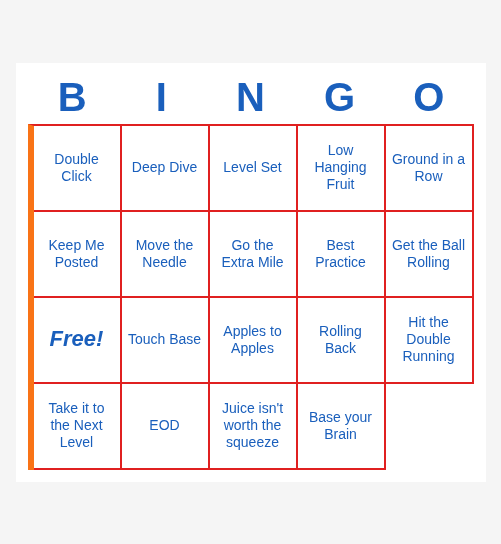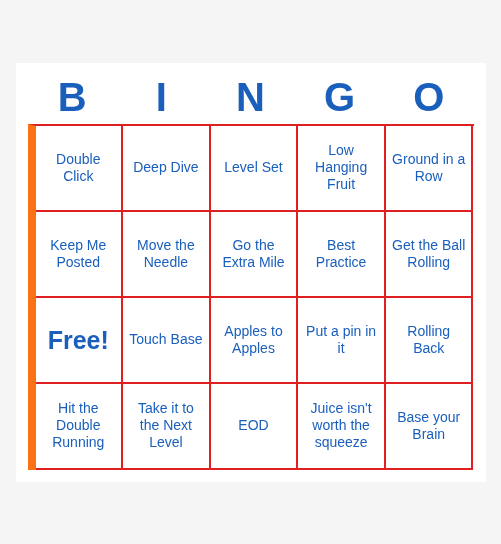--- a/index.html
+++ b/index.html
@@ -24,40 +24,41 @@
     .bingo-header span {
       font-size: 40px;
       font-weight: bold;
       color: #1a5fbc;
       width: 86px;
       text-align: center;
     }
     .bingo-grid {
       display: grid;
       grid-template-columns: repeat(5, 1fr);
-      border-left: 8px solid #f97316;
+      border-left: 6px solid #f97316;
       border-top: 2px solid #e02020;
     }
     .bingo-cell {
       border-right: 2px solid #e02020;
       border-bottom: 2px solid #e02020;
       min-height: 86px;
       display: flex;
       align-items: center;
       justify-content: center;
       text-align: center;
       padding: 6px;
       font-size: 14px;
       color: #1a5fbc;
       font-weight: 500;
       line-height: 1.2;
     }
     .bingo-cell.free {
-      font-size: 25px;
+      font-size: 22px;
       font-weight: bold;
+      font-style: italic;
     }
   </style>
 </head>
 <body>
 
 <div class="bingo-card">
   <div class="bingo-header">
   <span>B</span>
       <span>I</span>
       <span>N</span>
@@ -71,21 +72,20 @@
       <div class="bingo-cell">Low Hanging Fruit</div>
       <div class="bingo-cell">Ground in a Row</div>
       <div class="bingo-cell">Keep Me Posted</div>
       <div class="bingo-cell">Move the Needle</div>
       <div class="bingo-cell">Go the Extra Mile</div>
       <div class="bingo-cell">Best Practice</div>
       <div class="bingo-cell">Get the Ball Rolling</div>
       <div class="bingo-cell free">Free!</div>
       <div class="bingo-cell">Touch Base</div>
       <div class="bingo-cell">Apples to Apples</div>
-      <div class="bingo-cell">Put a pin in it</div>
       <div class="bingo-cell">Rolling Back</div>
       <div class="bingo-cell">Hit the Double Running</div>
       <div class="bingo-cell">Take it to the Next Level</div>
       <div class="bingo-cell">EOD</div>
       <div class="bingo-cell">Juice isn't worth the squeeze</div>
       <div class="bingo-cell">Base your Brain</div>
     </div>
 </div>
 
 </body></html>

